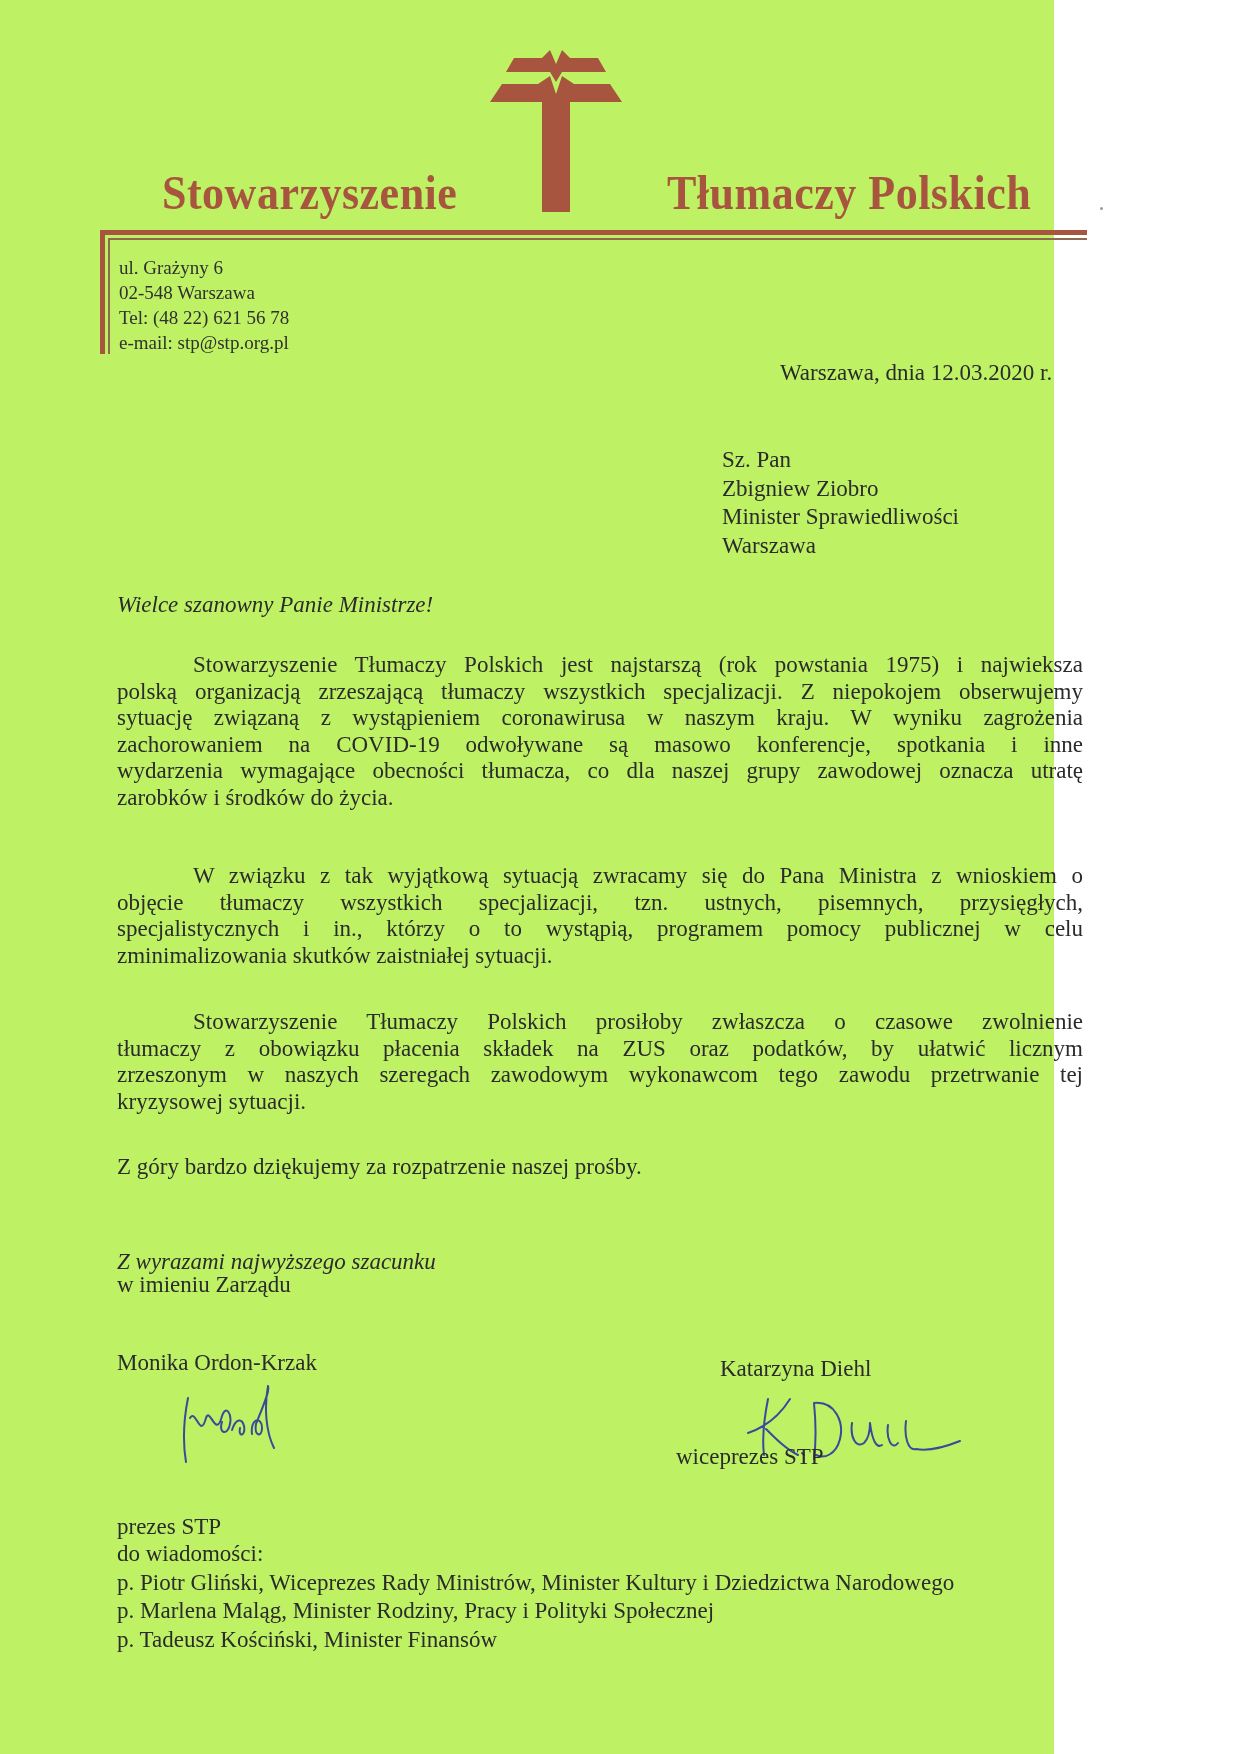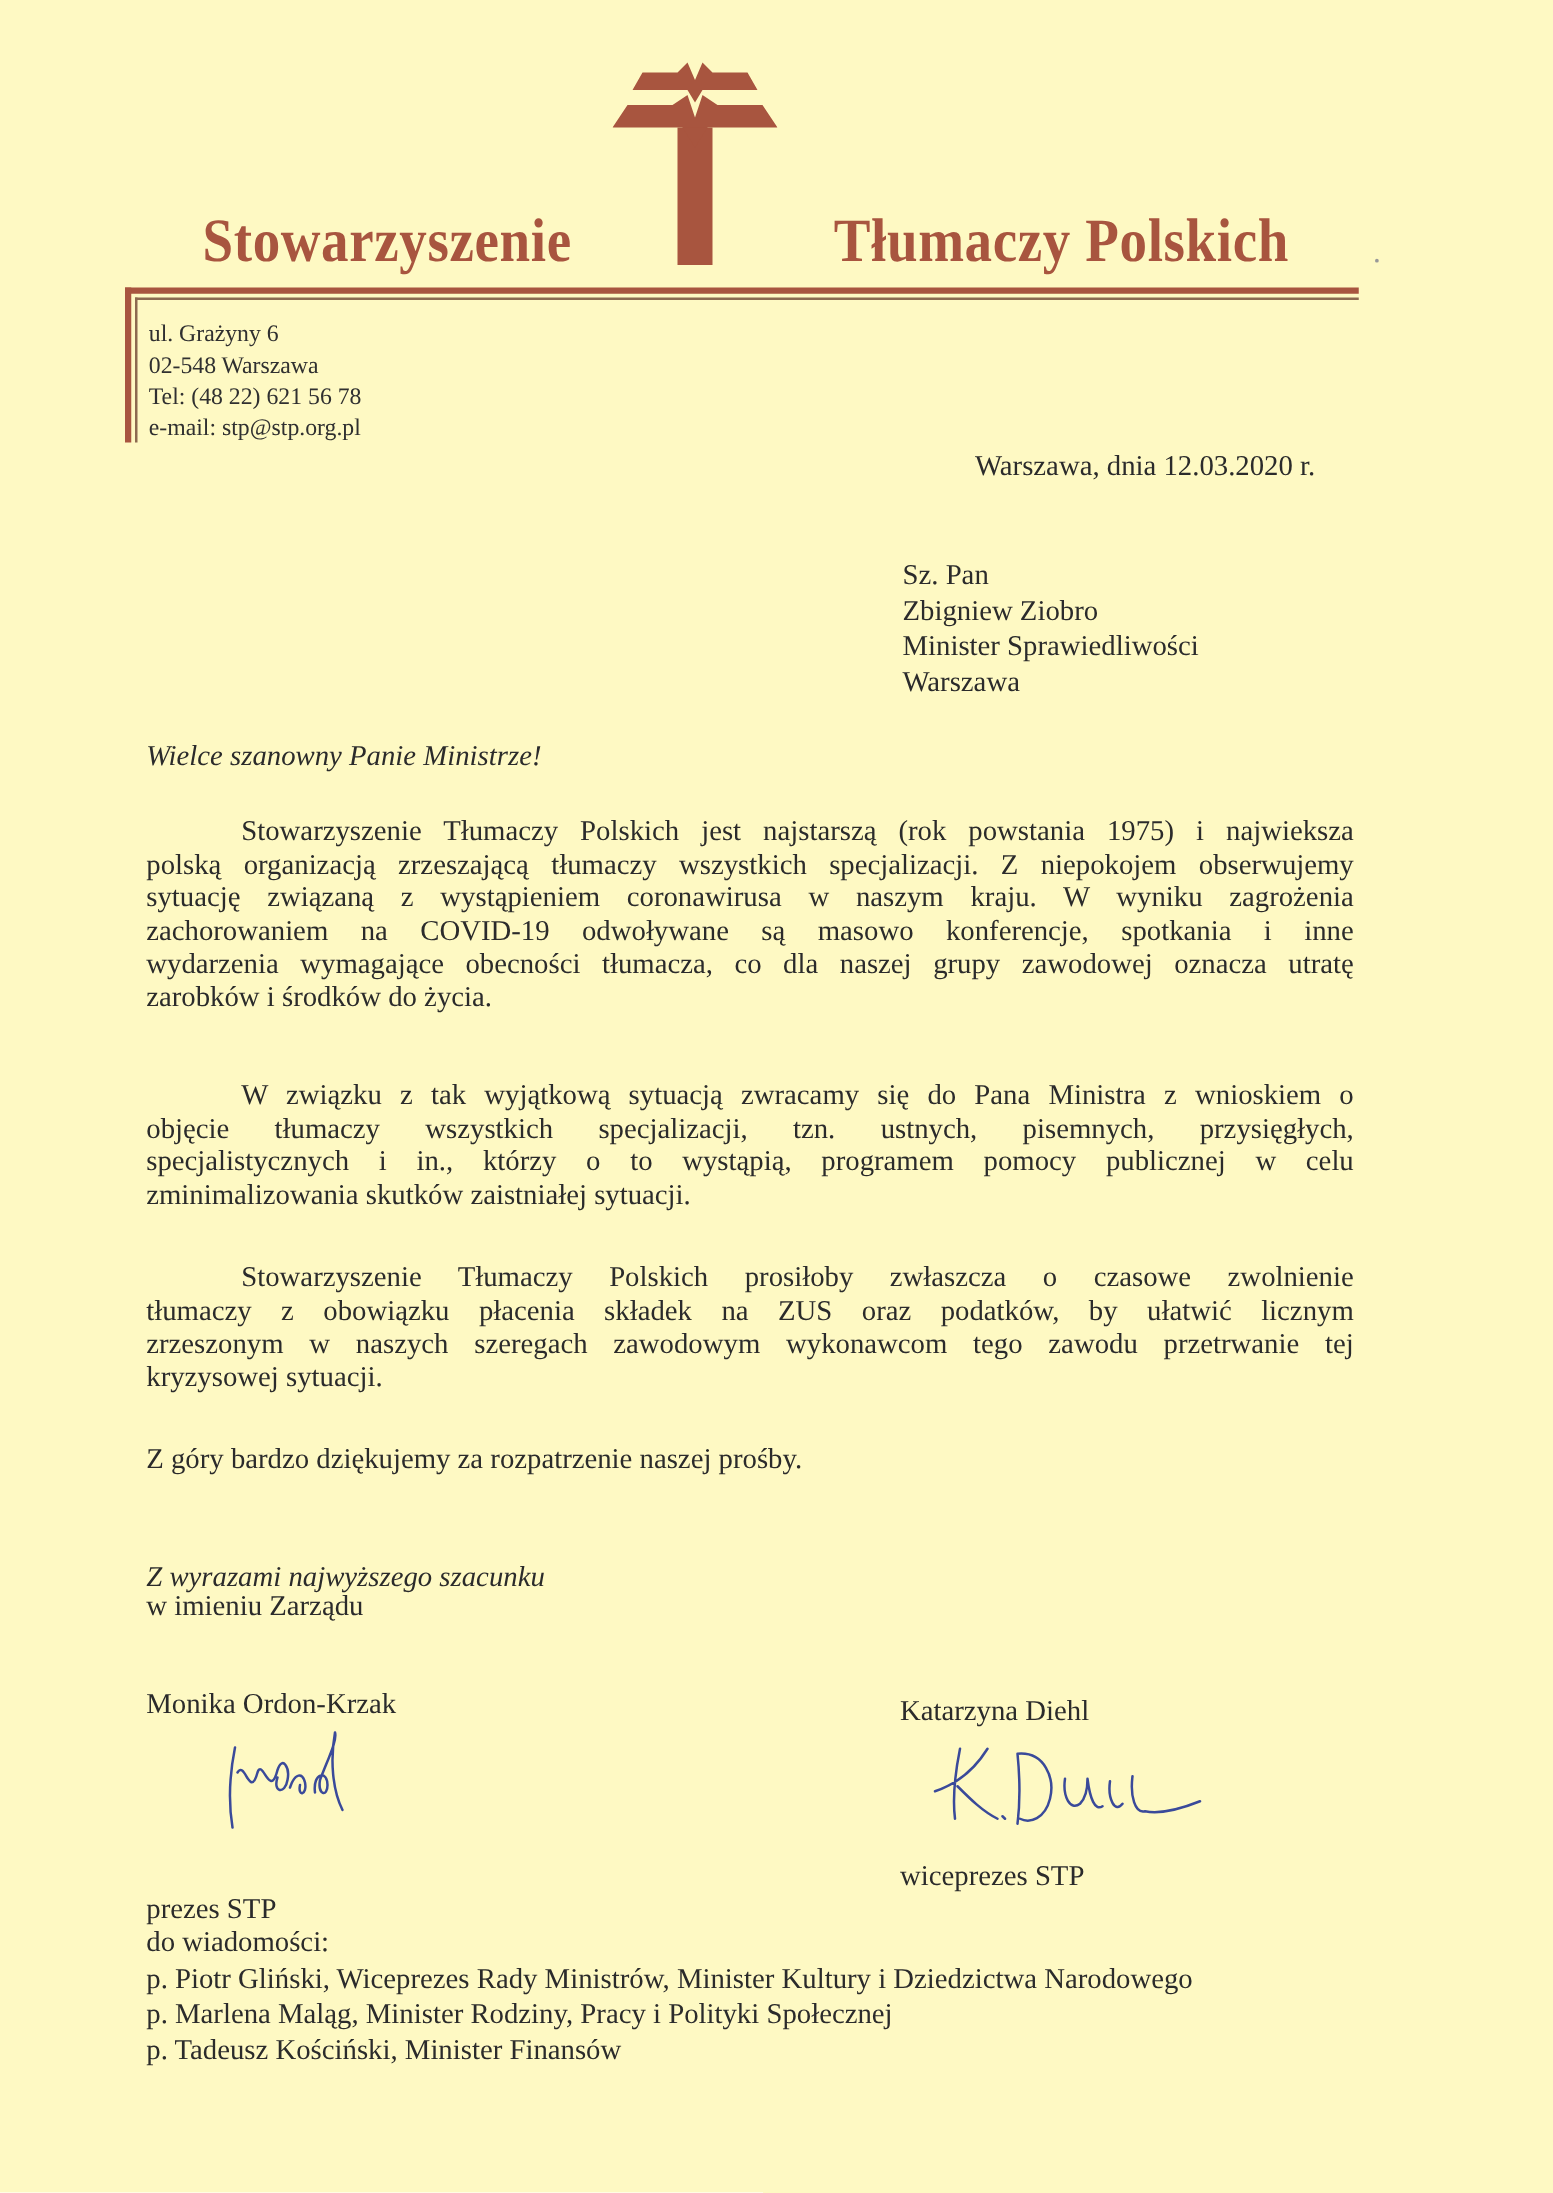--- a/index.html
+++ b/index.html
@@ -11,22 +11,22 @@
       width: 1242px;
       height: 1754px;
       position: relative;
       overflow: hidden;
       font-family: "Liberation Serif", "DejaVu Serif", serif;
       color: #2a2a2a;
     }
     .page {
       position: absolute;
       left: 0; top: 0;
-      width: 1242px; height: 1754px;
-      background: #fef9c3;
+      width: 1054px; height: 1754px;
+      background: #bef264;
     }
 
     
     .logo {
       position: absolute;
       left: 490px;
       top: 44px;
       width: 132px;
       height: 170px;
     }
@@ -163,23 +163,22 @@
       left: 117px;
       top: 1514px;
     }
     .sig-name-2 {
       position: absolute;
       left: 720px;
       top: 1356px;
     }
     .sig-role-2 {
       position: absolute;
-      left: 720px;
+      left: 676px;
       top: 1444px;
-      margin-top: 44px;
     }
     .signature {
       position: absolute;
     }
     .signature-1 {
       left: 170px; top: 1378px;
       width: 130px; height: 90px;
     }
     .signature-2 {
       left: 740px; top: 1393px;

